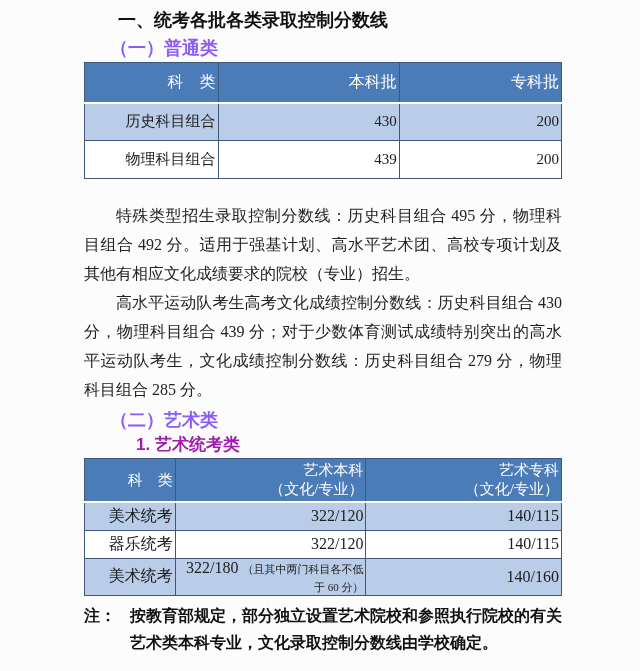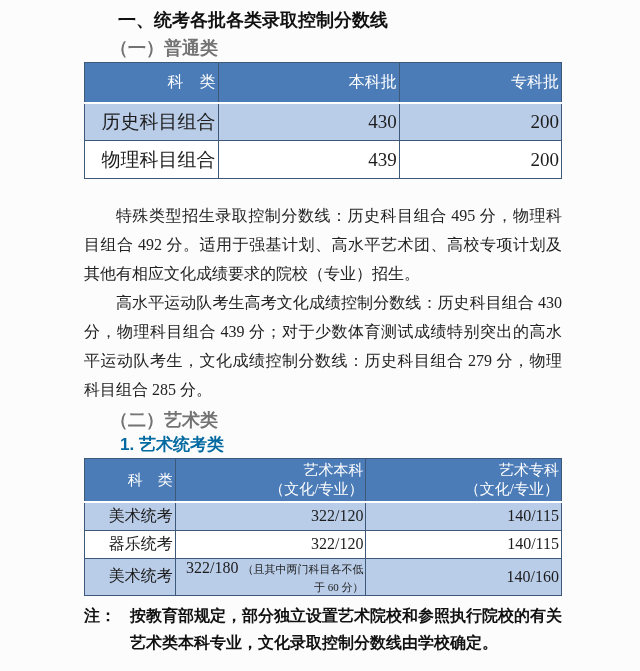--- a/index.html
+++ b/index.html
@@ -18,45 +18,45 @@
   .page{position:relative;width:640px;height:671px;padding:6px 78px 0 84px;}
   .content{width:478px;}
 
   .h1{
     font-family:"Liberation Sans","DejaVu Sans",sans-serif;
     font-size:18px;font-weight:bold;color:#111;
     margin:2px 0 0 34px;line-height:24px;
   }
   .h2{
     font-family:"Liberation Sans","DejaVu Sans",sans-serif;
-    font-size:18px;font-weight:bold;color:#737373;
+    font-size:18px;font-weight:bold;color:#8b5cf6;
     margin:4px 0 2px 26px;line-height:24px;
   }
   .h3{
     font-family:"Liberation Sans","DejaVu Sans",sans-serif;
-    font-size:17px;font-weight:bold;color:#0369a1;
-    margin:2px 0 2px 36px;line-height:22px;
+    font-size:17px;font-weight:bold;color:#a21caf;
+    margin:2px 0 2px 52px;line-height:22px;
   }
 
   table{
     width:478px;border-collapse:collapse;table-layout:fixed;
     margin-top:2px;
   }
   th,td{
     border:1px solid var(--border);
     text-align:right;vertical-align:middle;
     padding:0 2px;
   }
   th{
     background:var(--header-blue);color:#fff;font-weight:normal;
     border-bottom:2px solid #fff;
     font-size:16px;
   }
   .tbl-ordinary th{height:40px;}
-  .tbl-ordinary td{height:38px;font-size:19px;font-family:Liberation Serif, serif;}
+  .tbl-ordinary td{height:38px;font-size:15px;font-family:Liberation Serif, serif;}
   .tbl-art th{height:42px;font-size:15px;line-height:19px;padding:2px;}
   .tbl-art td{height:28px;font-size:16px;}
   tbody tr:nth-child(odd) td{background:var(--row-light);}
   tbody tr:nth-child(even) td{background:#fff;}
   .cell-small{font-size:11px;letter-spacing:0;}
   .wide-label{letter-spacing:0;}
 
   .body-p{
     font-size:16px;line-height:29px;text-align:justify;
     text-indent:2em;margin:0;color:#222;

